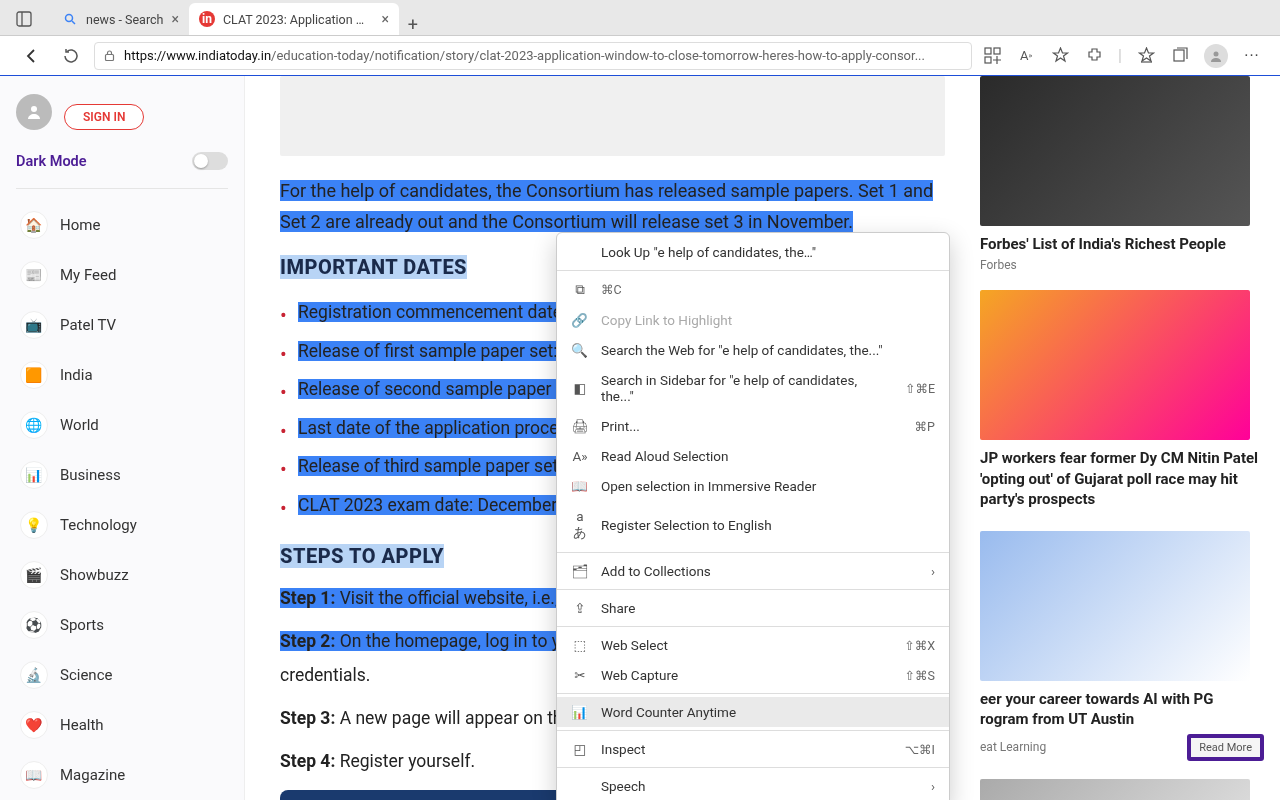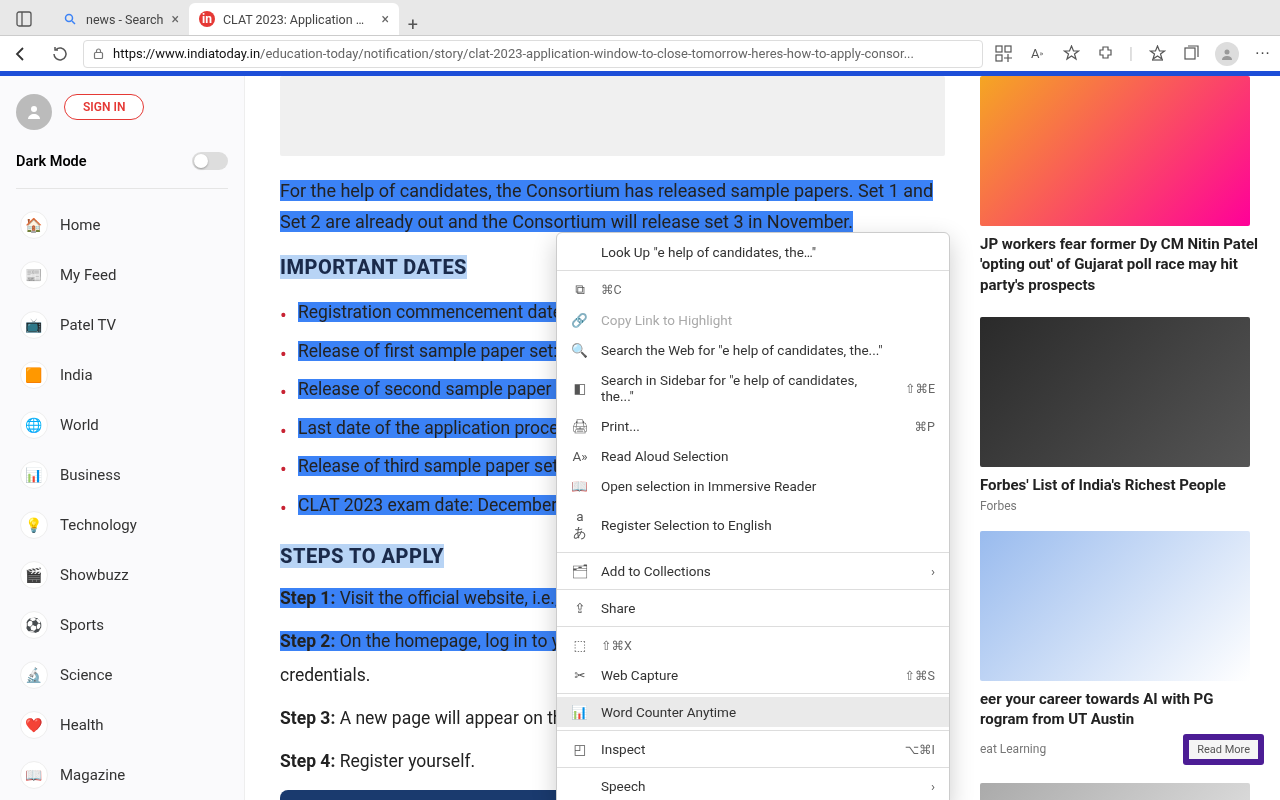--- a/index.html
+++ b/index.html
@@ -9,37 +9,37 @@
 .browser-chrome { height: 36px; background: #e8e8e8; display: flex; align-items: flex-end; padding-left: 8px; border-bottom: 1px solid #ccc; }
 .tab-panel-btn { width: 32px; height: 32px; display: flex; align-items: center; justify-content: center; color: #555; }
 .tab { height: 32px; border-radius: 6px 6px 0 0; display: flex; align-items: center; padding: 0 10px; font-size: 12.5px; color: #444; gap: 8px; max-width: 210px; }
 .tab.active { background: #fff; }
 .tab .favicon { width: 16px; height: 16px; border-radius: 50%; display: flex; align-items: center; justify-content: center; font-size: 12px; }
 .tab .tab-title { white-space: nowrap; overflow: hidden; text-overflow: ellipsis; flex: 1; }
 .tab .close { color: #666; font-size: 14px; }
 .new-tab { width: 28px; text-align: center; color: #555; font-size: 18px; }
 
 
-.addr-bar { height: 40px; background: #fff; display: flex; align-items: center; padding: 0 7px; gap: 10px; border-bottom: 5px solid #1d4ed8; }
+.addr-bar { height: 40px; background: #fff; display: flex; align-items: center; padding: 0 18px; gap: 10px; border-bottom: 1px solid #1d4ed8; }
 .nav-btn { width: 28px; height: 28px; display: flex; align-items: center; justify-content: center; color: #555; }
 .url-box { flex: 1; height: 28px; border: 1px solid #ddd; border-radius: 4px; display: flex; align-items: center; padding: 0 8px; font-size: 13px; color: #666; gap: 8px; }
 .url-box .url-host { color: #111; }
 .toolbar-icons { display: flex; gap: 14px; color: #555; align-items: center; }
 .toolbar-icons .ic { width: 20px; height: 20px; display: flex; align-items: center; justify-content: center; }
 .avatar-small { width: 24px; height: 24px; border-radius: 50%; background: #ddd; display: flex; align-items: center; justify-content: center; }
 
 
 .page { display: flex; height: 724px; }
 
 
 .left-rail { width: 245px; background: #fafafc; padding: 18px 16px; border-right: 1px solid #eee; }
-.profile-row { display: flex; align-items: flex-start; gap: 12px; margin-bottom: 22px; }
+.profile-row { display: flex; align-items: flex-end; gap: 12px; margin-bottom: 22px; }
 .profile-avatar { width: 36px; height: 36px; border-radius: 50%; background: #bbb; display: flex; align-items: center; justify-content: center; color: #fff; }
 .signin-btn { border: 1.5px solid #e53935; color: #e53935; border-radius: 16px; padding: 5px 18px; font-size: 12px; font-weight: 600; background: #fff; }
-.dark-mode-row { display: flex; justify-content: space-between; align-items: center; font-size: 14.5px; font-weight: 600; color: #000000; padding-bottom: 18px; border-bottom: 1px solid #e5e5e5; margin-bottom: 14px; }
+.dark-mode-row { display: flex; justify-content: space-between; align-items: center; font-size: 14.5px; font-weight: 600; color: #4c1d95; padding-bottom: 18px; border-bottom: 1px solid #e5e5e5; margin-bottom: 14px; }
 .toggle { width: 36px; height: 18px; background: #ddd; border-radius: 10px; position: relative; }
 .toggle::after { content: ""; width: 14px; height: 14px; background: #fff; border-radius: 50%; position: absolute; top: 2px; left: 2px; box-shadow: 0 1px 2px rgba(0,0,0,.3); }
 .nav-list { display: flex; flex-direction: column; gap: 6px; }
 .nav-item { display: flex; align-items: center; gap: 12px; padding: 8px 4px; font-size: 15px; color: #333; }
 .nav-icon { width: 28px; height: 28px; border-radius: 50%; background: #fff; border: 1px solid #eee; display: flex; align-items: center; justify-content: center; font-size: 14px; }
 
 
 .main-col { flex: 1; padding: 0 20px; background: #fff; overflow: hidden; position: relative; }
 .ad-placeholder { height: 80px; background: #f0f0f0; margin-bottom: 20px; border-radius: 2px; margin-left: 15px; margin-right: 15px; }
 .article { padding-left: 15px; padding-right: 15px; }
@@ -57,21 +57,21 @@
 
 .right-rail { width: 300px; padding: 0 16px 0 0; background: #fff; }
 .rcard { margin-bottom: 18px; }
 .rcard .thumb { width: 270px; height: 150px; background: #ccc; border-radius: 2px; display: flex; align-items: center; justify-content: center; font-size: 11px; color: #666; overflow: hidden; }
 .rcard .thumb.t1 { background: linear-gradient(135deg,#2a2a2a,#555); }
 .rcard .thumb.t2 { background: linear-gradient(135deg,#f5a623,#f09); }
 .rcard .thumb.t3 { background: linear-gradient(135deg,#9be,#fff); }
 .rcard .thumb.t4 { background: linear-gradient(135deg,#aaa,#eee); }
 .rcard h3 { font-size: 15px; font-weight: 700; color: #222; margin-top: 8px; line-height: 1.35; }
 .rcard .src { font-size: 12px; color: #777; margin-top: 4px; display: flex; justify-content: space-between; align-items: center; }
-.readmore { border: 6px solid #4c1d95; color: #555; font-size: 11px; padding: 3px 8px; border-radius: 3px; background: #f5f5f5; }
+.readmore { border: 4px solid #4c1d95; color: #555; font-size: 11px; padding: 3px 8px; border-radius: 3px; background: #f5f5f5; }
 
 
 .ctx-menu { position: absolute; left: 556px; top: 232px; width: 394px; background: #fff; border: 1px solid #ccc; border-radius: 6px; box-shadow: 0 8px 24px rgba(0,0,0,.2); font-size: 13.5px; color: #333; z-index: 100; padding: 4px 0; }
 .ctx-item { display: flex; align-items: center; padding: 7px 14px; gap: 12px; }
 .ctx-item.hover { background: #eaeaea; }
 .ctx-item .ci { width: 18px; text-align: center; color: #555; }
 .ctx-item .label { flex: 1; }
 .ctx-item .shortcut { color: #666; font-size: 12.5px; }
 .ctx-item .chev { color: #666; }
 .ctx-item.disabled { color: #aaa; }
@@ -262,31 +262,31 @@
       <div class="check-these">
         
         
       </div>
     </div>
   </div>
 
   <div class="right-rail">
     <div id="rcards">
         <div class="rcard">
+          <div class="thumb t1"></div>
+          <h3>Forbes' List of India's Richest People</h3>
+          <div class="src">
+            <span>Forbes</span>
+          </div>
+        </div>
+        <div class="rcard">
           <div class="thumb t2"></div>
           <h3>JP workers fear former Dy CM Nitin Patel 'opting out' of Gujarat poll race may hit party's prospects</h3>
           <div class="src">
             <span></span>
-          </div>
-        </div>
-        <div class="rcard">
-          <div class="thumb t1"></div>
-          <h3>Forbes' List of India's Richest People</h3>
-          <div class="src">
-            <span>Forbes</span>
           </div>
         </div>
         <div class="rcard">
           <div class="thumb t3"></div>
           <h3>eer your career towards AI with PG rogram from UT Austin</h3>
           <div class="src">
             <span>eat Learning</span>
             <span class="readmore">Read More</span>
           </div>
         </div>
@@ -346,20 +346,21 @@
       <span class="chev">›</span>
     </div>
   <div class="ctx-sep"></div>
   <div class="ctx-item">
       <span class="ci">⇪</span>
       <span class="label">Share</span>
     </div>
   <div class="ctx-sep"></div>
   <div class="ctx-item">
       <span class="ci">⬚</span>
+      <span class="label">Web Select</span>
       <span class="shortcut">⇧⌘X</span>
     </div>
   <div class="ctx-item">
       <span class="ci">✂</span>
       <span class="label">Web Capture</span>
       <span class="shortcut">⇧⌘S</span>
     </div>
   <div class="ctx-sep"></div>
   <div class="ctx-item hover">
       <span class="ci">📊</span>

